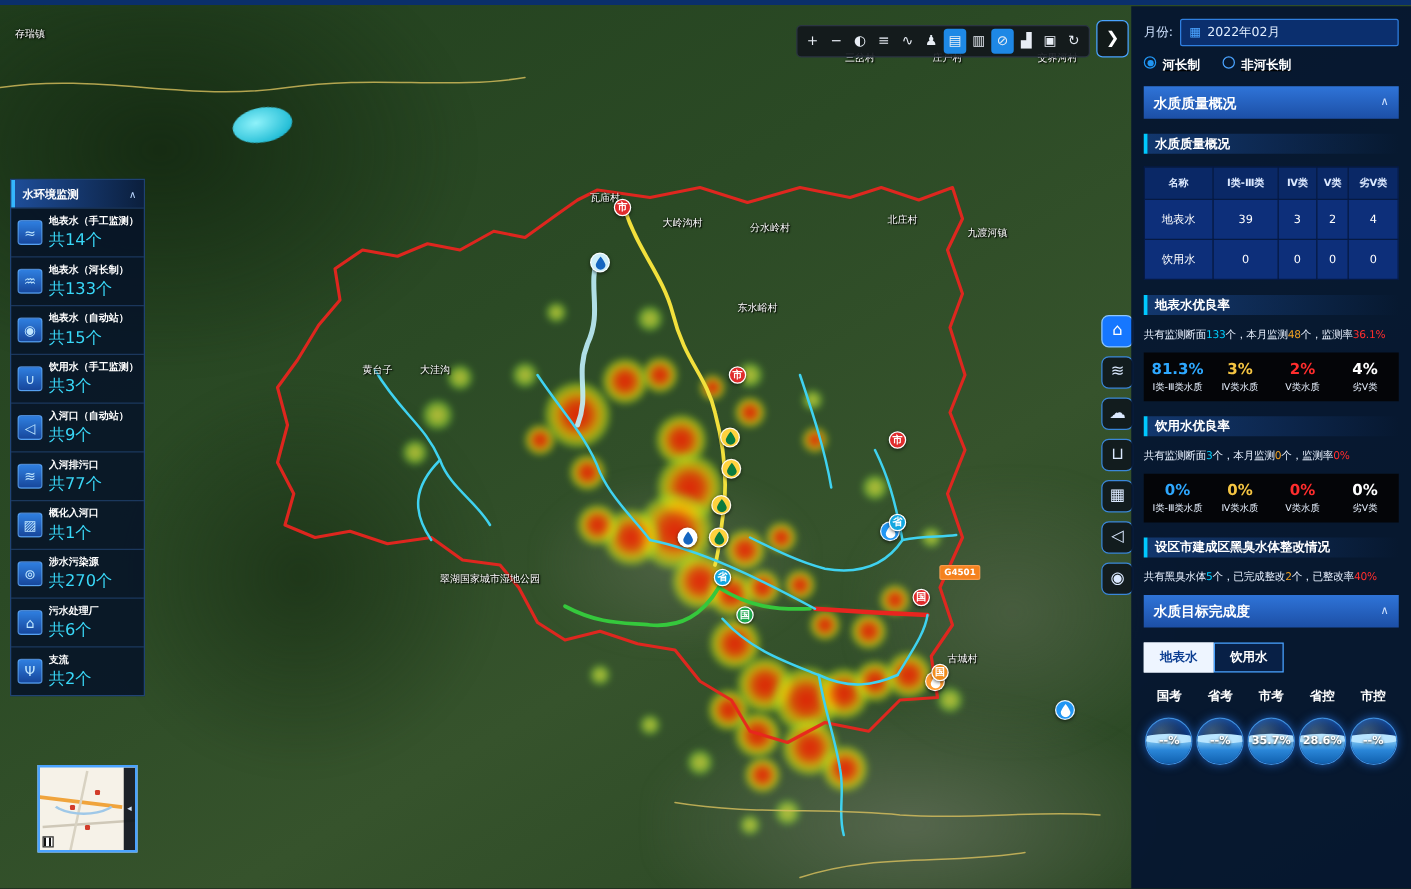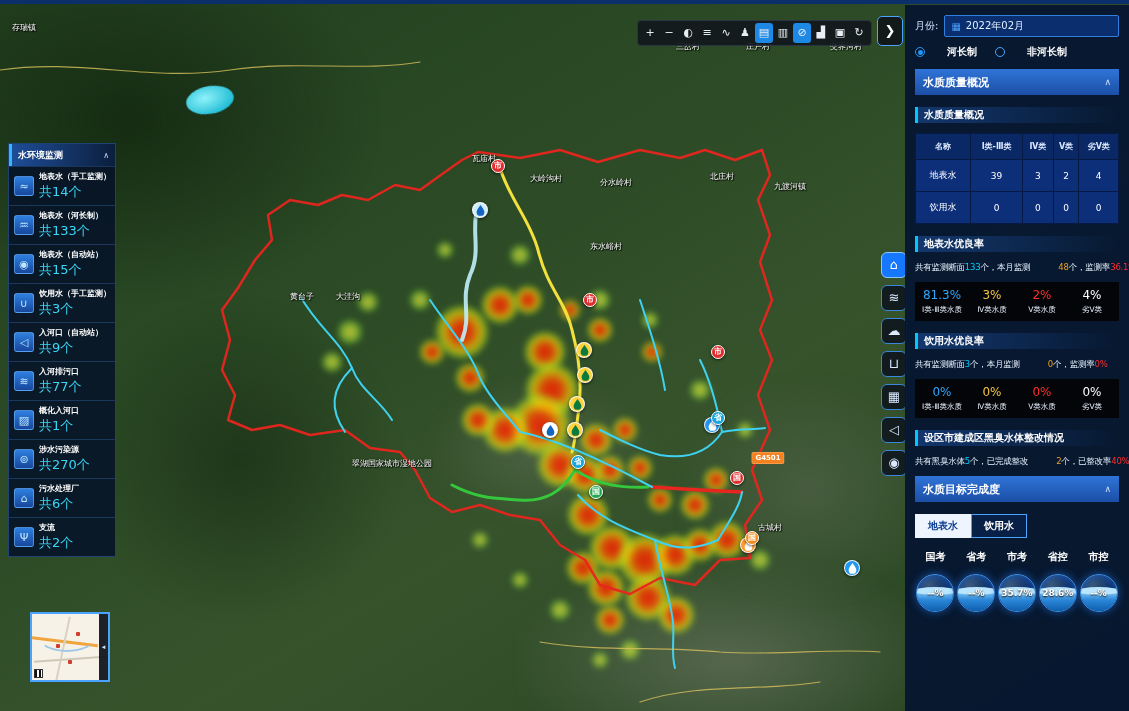--- a/index.html
+++ b/index.html
@@ -96,21 +96,21 @@
   
   #right-panel { position:absolute; top:5px; right:0; width:224px; height:706px; z-index:10;
     background:rgba(4,20,48,.93); display:flex; flex-direction:column; padding:10px 10px 0 10px; overflow:hidden; }
   .month-row { display:flex; align-items:center; gap:6px; height:22px; }
   .month-label { color:#cfe2ff; font-size:10px; }
   .month-input { flex:1; display:flex; align-items:center; gap:5px; height:22px; background:#0b2f6e;
     border:1px solid #2f7fe0; border-radius:2px; padding:0 6px; cursor:pointer; }
   .cal-icon { color:#4aa3ff; font-size:10px; }
   .month-value { color:#e2efff; font-size:10px; }
   .radio-row { display:flex; align-items:center; gap:18px; height:18px; margin-top:6px; }
-  .radio { display:flex; align-items:center; gap:22px; cursor:pointer; }
+  .radio { display:flex; gap:5px; cursor:pointer;text-decoration:underline; }
   .rdot { width:10px; height:10px; border-radius:50%; border:1.5px solid #4aa3ff; position:relative; }
   .radio.checked .rdot { border-color:#2196f3; }
   .radio.checked .rdot::after { content:""; position:absolute; inset:1.5px; border-radius:50%; background:#2196f3; }
   .radio span.lab { color:#fff; font-size:10px; font-weight:bold; }
 
   .sec-head { display:flex; align-items:center; justify-content:space-between; height:26px; margin-top:8px;
     background:linear-gradient(180deg,#2f74d8,#1c4fa6); padding:0 8px; cursor:pointer; }
   .sec-head .t { color:#fff; font-size:11px; font-weight:bold; }
   .sec-head .c { color:#cfe2ff; font-size:9px; }
 
@@ -119,25 +119,25 @@
   .sub-head span { color:#fff; font-size:10px; font-weight:bold; white-space:nowrap; }
 
   table.qtable { width:100%; border-collapse:collapse; margin-top:10px; }
   .qtable th { background:#0a2866; color:#dce9ff; font-size:8px; font-weight:bold; height:26px;
     border:1px solid #061a44; }
   .qtable td { background:#0d2f7a; color:#fff; font-size:9px; text-align:center; height:32px;
     border:1px solid #061a44; }
   .qtable th:first-child, .qtable td:first-child { width:27%; }
 
   .info-line { margin-top:10px; color:#e8f1ff; font-size:8.5px; letter-spacing:-.2px; white-space:nowrap; }
-  .info-line .n1 { color:#00d0ff; } .info-line .n2 { color:#f0a020;padding-left:28px; } .info-line .n3 { color:#ff2d2d; }
+  .info-line .n1 { color:#00d0ff; } .info-line .n2 { color:#f0a020; } .info-line .n3 { color:#ff2d2d; }
 
   .statbox { margin-top:8px; background:rgba(4,4,6,.95); display:flex; padding:6px 2px; }
   .stat { flex:1; text-align:center; }
-  .stat .v { font-size:12px; font-weight:normal; }
+  .stat .v { font-size:12px; font-weight:bold; }
   .stat .l { margin-top:3px; color:#e8f1ff; font-size:7.5px; white-space:nowrap; }
   .c-blue { color:#2ea8ff; } .c-yellow { color:#f5c542; } .c-red { color:#ff2d2d; } .c-white { color:#fff; }
 
   .tabs { display:flex; margin-top:12px; }
   .tab { padding:4px 12px; font-size:10px; font-weight:bold; cursor:pointer; }
   .tab.active { background:#eef5ff; color:#0b3d91; border:1px solid #eef5ff; }
   .tab.idle { background:rgba(10,40,90,.55); color:#fff; border:1px solid #4aa3ff; }
 
   .gauges { display:flex; margin-top:12px; }
   .gauge { flex:1; display:flex; flex-direction:column; align-items:center; }

